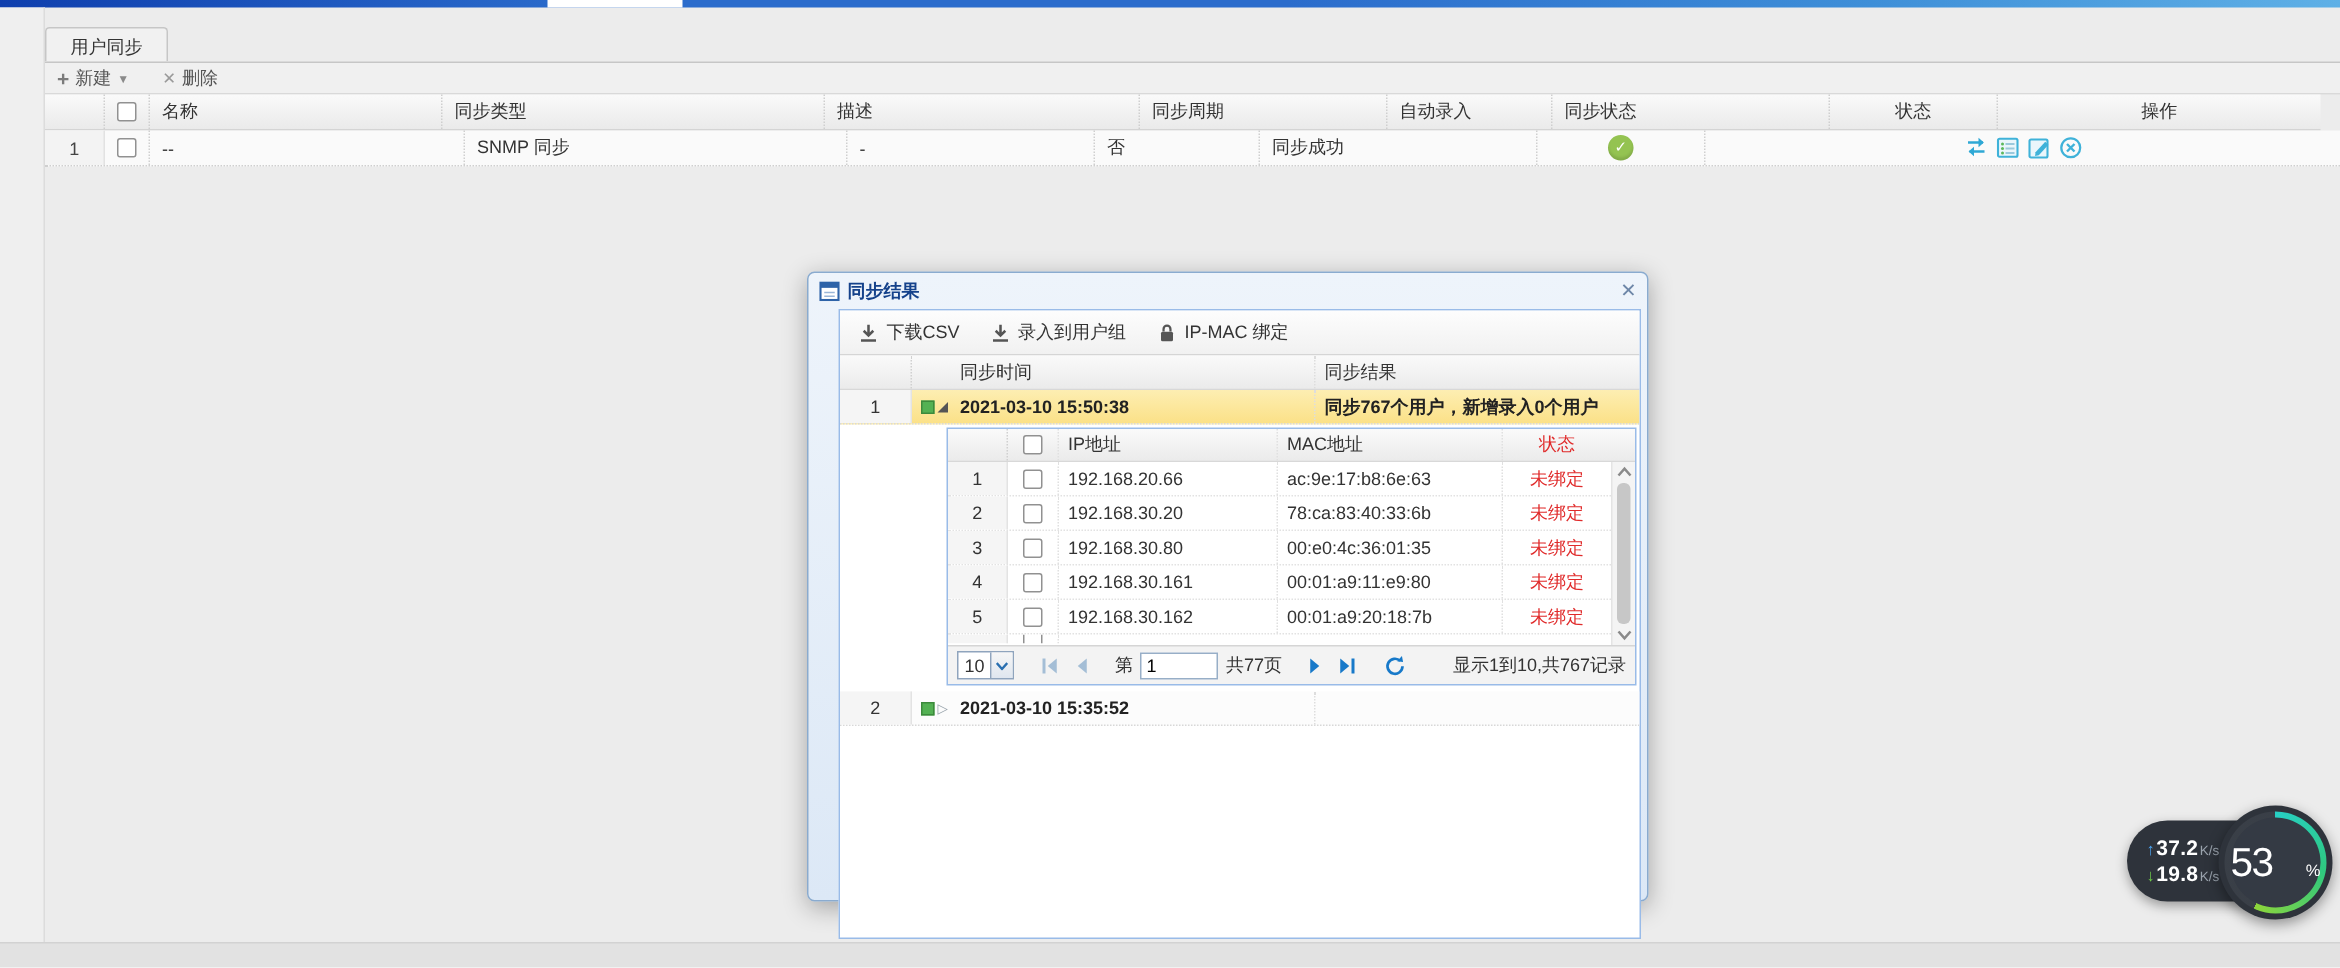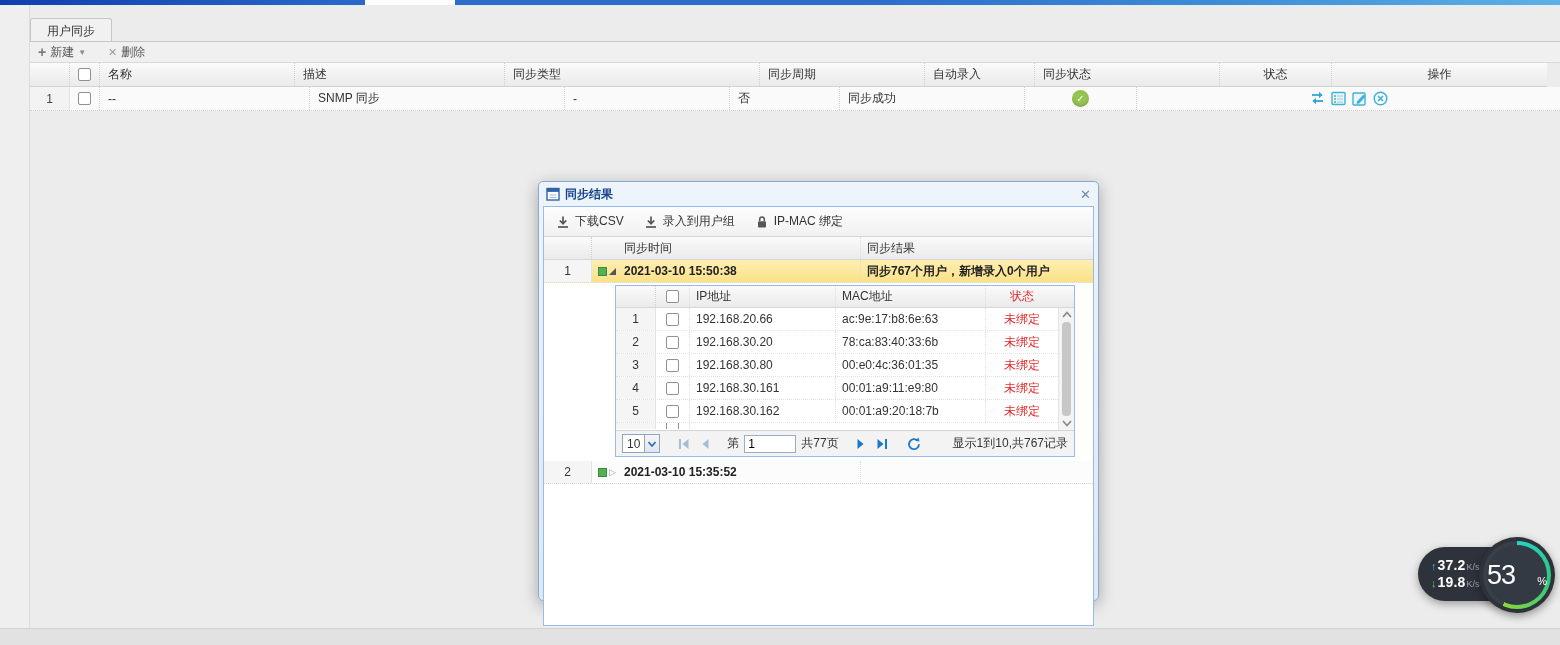--- a/index.html
+++ b/index.html
@@ -58,21 +58,21 @@
   .op-ico { width:17px; height:17px; display:inline-flex; cursor:pointer; }
   .op-ico svg { width:100%; height:100%; }
 
   
   .dialog { position:absolute; left:538px; top:181px; width:561px; height:420px;
     background:linear-gradient(#eef4fb,#dce8f6); border:1px solid #8aabcf; border-radius:5px;
     padding:0 4px 4px; box-shadow:0 4px 16px rgba(0,0,0,.3); }
   .dlg-title { height:24px; display:flex; align-items:center; gap:5px; padding:0 3px;
     color:#15428b; font-weight:bold; }
   .dlg-close { margin-left:auto; color:#6e87a8; font-weight:bold; font-size:13px; cursor:pointer; }
-  .dlg-body { background:#fff; border:1px solid #99bbe8; height:420px; position:relative; overflow:hidden; }
+  .dlg-body { background:#fff; border:1px solid #99bbe8; height:420px; position:relative; overflow:hidden;margin-left:16px; }
 
   .dlg-toolbar { height:30px; display:flex; align-items:center; gap:20px; padding:0 12px;
     background:linear-gradient(#fdfdfd,#f1f1f1); border-bottom:1px solid #d5d5d5; color:#333; }
   .dlg-tb-btn { display:flex; align-items:center; gap:5px; cursor:pointer; }
   .dlg-tb-btn svg { width:14px; height:14px; }
 
   .dgrid-head { height:23px; display:flex; background:linear-gradient(#fafafa,#ebebeb); border-bottom:1px solid #d8d8d8; }
   .dgrid-row { height:23px; display:flex; border-bottom:1px dotted #d8d8d8; }
   .dc { display:flex; align-items:center; padding:0 6px; white-space:nowrap; overflow:hidden; }
   .dc-num { width:48px; justify-content:center; background:#f5f5f5; border-right:1px solid #e3e3e3; }
@@ -165,22 +165,22 @@
       <span>删除</span>
     </span>
   </div>
 
   <div class="grid-head">
     <div class="c c-num"></div>
     <div class="c c-chk">
         <span class="cb"></span>
       </div>
     <div class="c c-name">名称</div>
+    <div class="c c-type">同步类型</div>
     <div class="c c-desc">描述</div>
-    <div class="c c-type">同步类型</div>
     <div class="c c-per">同步周期</div>
     <div class="c c-auto">自动录入</div>
     <div class="c c-syncst">同步状态</div>
     <div class="c c-stat">状态</div>
     <div class="c c-ops">操作</div>
   </div>
 
   <div class="grid-row">
     <div class="c c-num">1</div>
     <div class="c c-chk">

